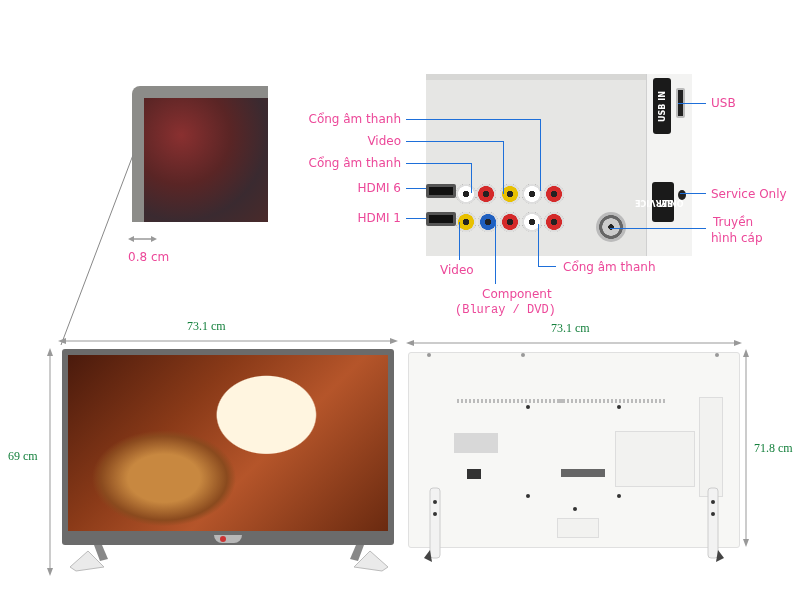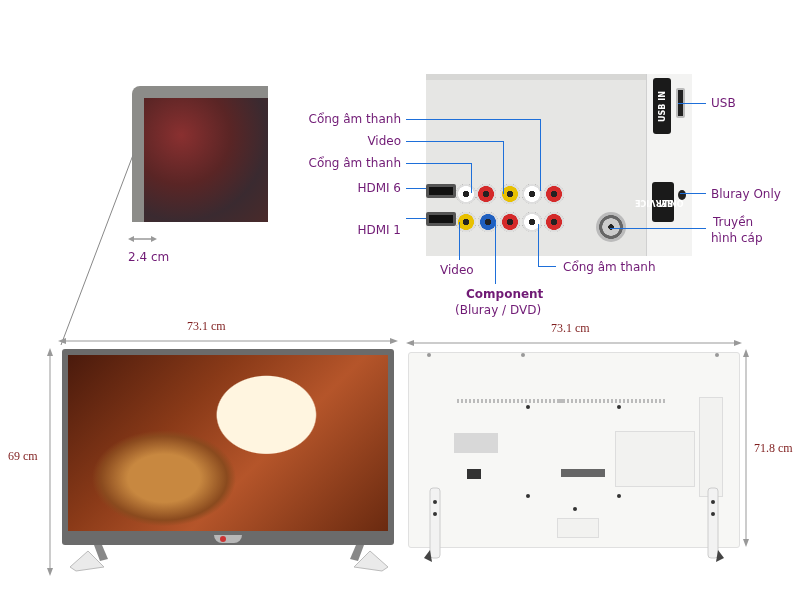--- a/index.html
+++ b/index.html
@@ -1,21 +1,21 @@
 <!DOCTYPE html>
 <html><head>
 <meta charset="utf-8">
 <style>
   * { box-sizing: border-box; margin: 0; padding: 0; }
   html, body { width: 800px; height: 600px; background: #ffffff; overflow: hidden; }
   body { position: relative; font-family: "DejaVu Sans", sans-serif; color: #333; }
   .abs { position: absolute; }
-  .lbl { position: absolute; font-family: "DejaVu Sans", sans-serif; font-size: 12px; color: #701a75; white-space: nowrap; line-height: 14px; }
+  .lbl { position: absolute; font-family: "DejaVu Sans", sans-serif; font-size: 12px; color: #ec4899; white-space: nowrap; line-height: 14px; }
   .lbl.r { text-align: right; }
-  .dim { position: absolute; font-family: "Liberation Serif", serif; font-size: 12px; color: #7f1d1d; white-space: nowrap; }
+  .dim { position: absolute; font-family: "Liberation Serif", serif; font-size: 12px; color: #15803d; white-space: nowrap; }
   .ln { position: absolute; background: #1e6fd9; }
 
   
   .bezel { left: 132px; top: 86px; width: 136px; height: 136px; background: #8c8c89; border-radius: 8px 0 0 0; }
   .bezel-inner { position: absolute; left: 12px; top: 12px; right: 0; bottom: 0;
     background: radial-gradient(ellipse at 30% 30%, #8a3030 0%, #5a2525 40%, #3a2a30 70%, #4a2a2a 100%); }
 
   
   .panel { left: 426px; top: 74px; width: 266px; height: 182px; background: #e6e6e4; }
   .panel-right { position: absolute; right: 0; top: 0; width: 46px; height: 100%; background: #f3f3f2; border-left: 1px solid #d0d0d0; }
@@ -53,21 +53,21 @@
 </div>
 
 <svg class="abs" style="left:55px;top:150px;" width="85" height="200">
   <line x1="6" y1="195" x2="78" y2="5" stroke="#888" stroke-width="1"></line>
 </svg>
 <svg class="abs" style="left:128px;top:234px;" width="30" height="10">
   <line x1="2" y1="5" x2="27" y2="5" stroke="#999" stroke-width="1.5"></line>
   <polygon points="0,5 6,2 6,8" fill="#999"></polygon>
   <polygon points="29,5 23,2 23,8" fill="#999"></polygon>
 </svg>
-<div class="lbl" style="left:128px;top:250px;">2.4 cm</div>
+<div class="lbl" style="left:128px;top:250px;">0.8 cm</div>
 
 <div class="abs panel">
   <div class="panel-strip"></div>
   <div class="panel-right">
     <div class="badge" style="left:6px;top:4px;width:18px;height:56px;">
         <span>USB IN</span>
       </div>
     <div class="usbport" style="left:29px;top:14px;"></div>
     <div class="badge" style="left:5px;top:108px;width:22px;height:40px;">
       <span><span>SERVICE</span><br><span>ONLY</span></span>
@@ -102,39 +102,39 @@
 <div class="ln" style="left:406px;top:163px;width:65px;height:1px;"></div>
 <div class="ln" style="left:471px;top:163px;width:1px;height:30px;"></div>
 
 <div class="ln" style="left:406px;top:188px;width:20px;height:1px;"></div>
 <div class="ln" style="left:406px;top:218px;width:20px;height:1px;"></div>
 
 <div class="lbl r" style="left:300px;top:112px;width:101px;">Cổng âm thanh</div>
 <div class="lbl r" style="left:300px;top:134px;width:101px;">Video</div>
 <div class="lbl r" style="left:300px;top:156px;width:101px;">Cổng âm thanh</div>
 <div class="lbl r" style="left:300px;top:181px;width:101px;">HDMI 6</div>
-<div class="lbl r" style="left:300px;top:211px;width:101px;margin-top:12px;">HDMI 1</div>
+<div class="lbl r" style="left:300px;top:211px;width:101px;">HDMI 1</div>
 
 <div class="ln" style="left:678px;top:103px;width:28px;height:1px;"></div>
 <div class="ln" style="left:680px;top:193px;width:26px;height:1px;"></div>
 <div class="ln" style="left:610px;top:228px;width:96px;height:1px;"></div>
 
 <div class="lbl" style="left:711px;top:96px;">USB</div>
-<div class="lbl" style="left:711px;top:187px;">Bluray Only</div>
+<div class="lbl" style="left:711px;top:187px;">Service Only</div>
 <div class="lbl" style="left:713px;top:215px;">Truyền</div>
 <div class="lbl" style="left:711px;top:231px;">hình cáp</div>
 
 <div class="ln" style="left:459px;top:222px;width:1px;height:38px;"></div>
 <div class="ln" style="left:495px;top:222px;width:1px;height:62px;"></div>
 <div class="ln" style="left:538px;top:224px;width:1px;height:43px;"></div>
 <div class="ln" style="left:538px;top:266px;width:18px;height:1px;"></div>
 
 <div class="lbl" style="left:440px;top:263px;">Video</div>
-<div class="lbl" style="left:466px;top:287px;font-weight:bold;">Component</div>
-<div class="lbl" style="left:455px;top:303px;">(Bluray / DVD)</div>
+<div class="lbl" style="left:482px;top:287px;">Component</div>
+<div class="lbl" style="left:455px;top:303px;font-family:Liberation Mono, monospace;">(Bluray / DVD)</div>
 <div class="lbl" style="left:563px;top:260px;">Cổng âm thanh</div>
 
 <div class="dim" style="left:187px;top:319px;">73.1 cm</div>
 <svg class="abs" style="left:58px;top:337px;" width="340" height="8">
   <line x1="4" y1="4" x2="336" y2="4" stroke="#999" stroke-width="1"></line>
   <polygon points="0,4 8,1 8,7" fill="#999"></polygon>
   <polygon points="340,4 332,1 332,7" fill="#999"></polygon>
 </svg>
 <svg class="abs" style="left:46px;top:348px;" width="8" height="228">
   <line x1="4" y1="4" x2="4" y2="224" stroke="#999" stroke-width="1"></line>

